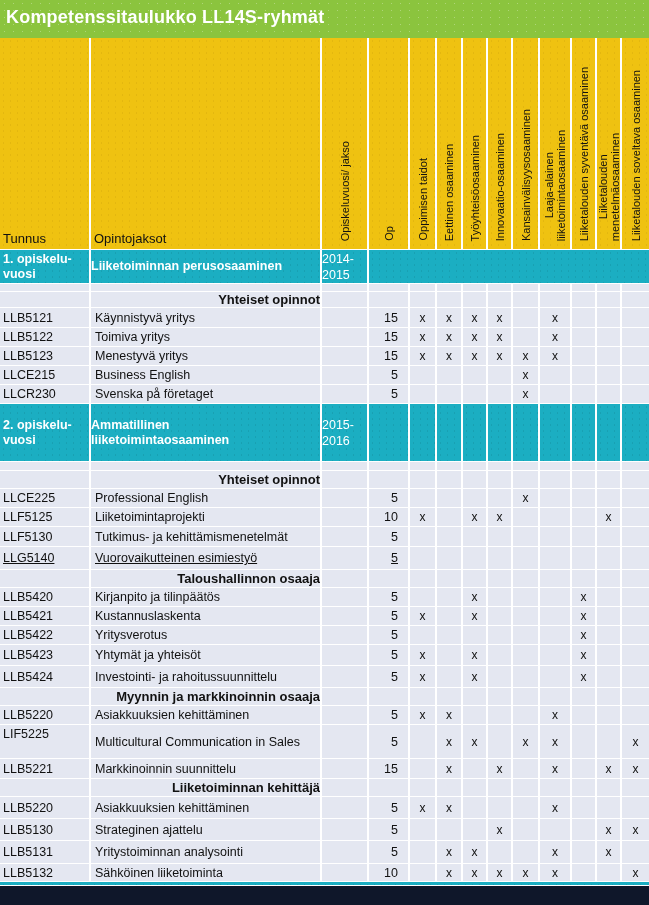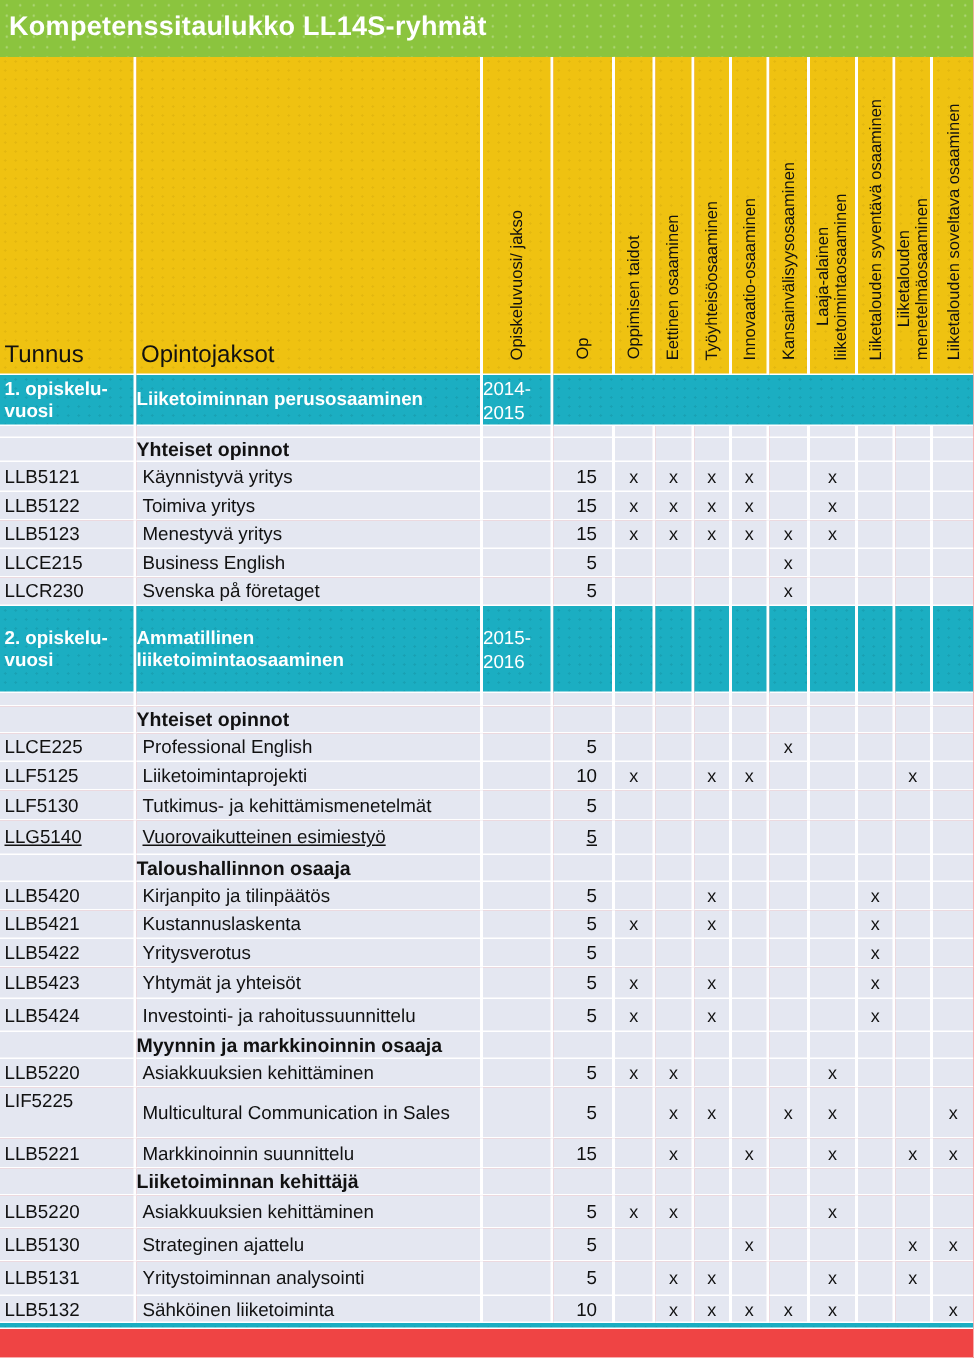--- a/index.html
+++ b/index.html
@@ -1,19 +1,19 @@
 <!DOCTYPE html>
 <html><head>
 <meta charset="utf-8">
 <style>
   html,body { margin:0; padding:0; background:#fff; }
   .page {
     width:649px; height:905px; overflow:hidden; position:relative;
     font-family:"Liberation Sans","DejaVu Sans",sans-serif;
-    color:#111; background:#ef4444;
+    color:#111; background:#0f172a;
   }
   
   .titlebar {
     height:38px; box-sizing:border-box; background:#8bc43e;
     background-image:radial-gradient(rgba(255,255,255,0.30) 0.8px, transparent 1px);
     background-size:9px 7px;
     color:#fff; font-weight:bold; font-size:18px;
     padding:7px 0 0 6px; letter-spacing:0.2px;
   }
   table { border-collapse:separate; border-spacing:0; table-layout:fixed; width:649px; }
@@ -21,40 +21,40 @@
 
   
   thead th {
     background:#efc211;
     background-image:radial-gradient(rgba(120,90,0,0.10) 0.8px, transparent 1px);
     background-size:7px 6px;
     border-right:2px solid #fff; border-bottom:1px solid #fff;
     font-weight:normal; vertical-align:bottom;
   }
   thead th:last-child { border-right:none; }
-  th.hlab { text-align:left; font-size:16px; padding:0 0 3px 3px; }
+  th.hlab { text-align:left; font-size:13px; padding:0 0 3px 3px; }
   th.rot  { text-align:center; padding-bottom:4px; }
   .vert {
     display:inline-block; writing-mode:vertical-rl; transform:rotate(180deg);
     white-space:pre-line; font-size:11px; line-height:12px;
   }
 
   
   tbody td {
     background:#e4e7f1;
     border-right:2px solid #fff; border-bottom:1px solid #fff;
     font-size:12.5px; vertical-align:middle;
   }
   tbody td:last-child { border-right:none; }
   td.code { padding-left:3px; }
   td.code.top { vertical-align:top; padding-top:2px; }
   td.name { padding-left:4px; }
   td.op   { text-align:right; padding-right:10px; }
   td.mark { text-align:center; font-size:12px; }
-  td.group-title { font-weight:bold; text-align:left; font-size:13px; }
+  td.group-title { font-weight:bold; text-align:right; font-size:13px; }
   td.teal {
     background:#1baec2;
     background-image:radial-gradient(rgba(0,60,70,0.12) 0.8px, transparent 1px);
     background-size:7px 6px;
     color:#fff;
   }
   td.teal.code, td.teal.name-b { font-weight:bold; }
   td.teal.year { font-weight:normal; font-size:12.5px; line-height:16px; }
   .pre { white-space:pre-line; line-height:15px; }
 </style>

